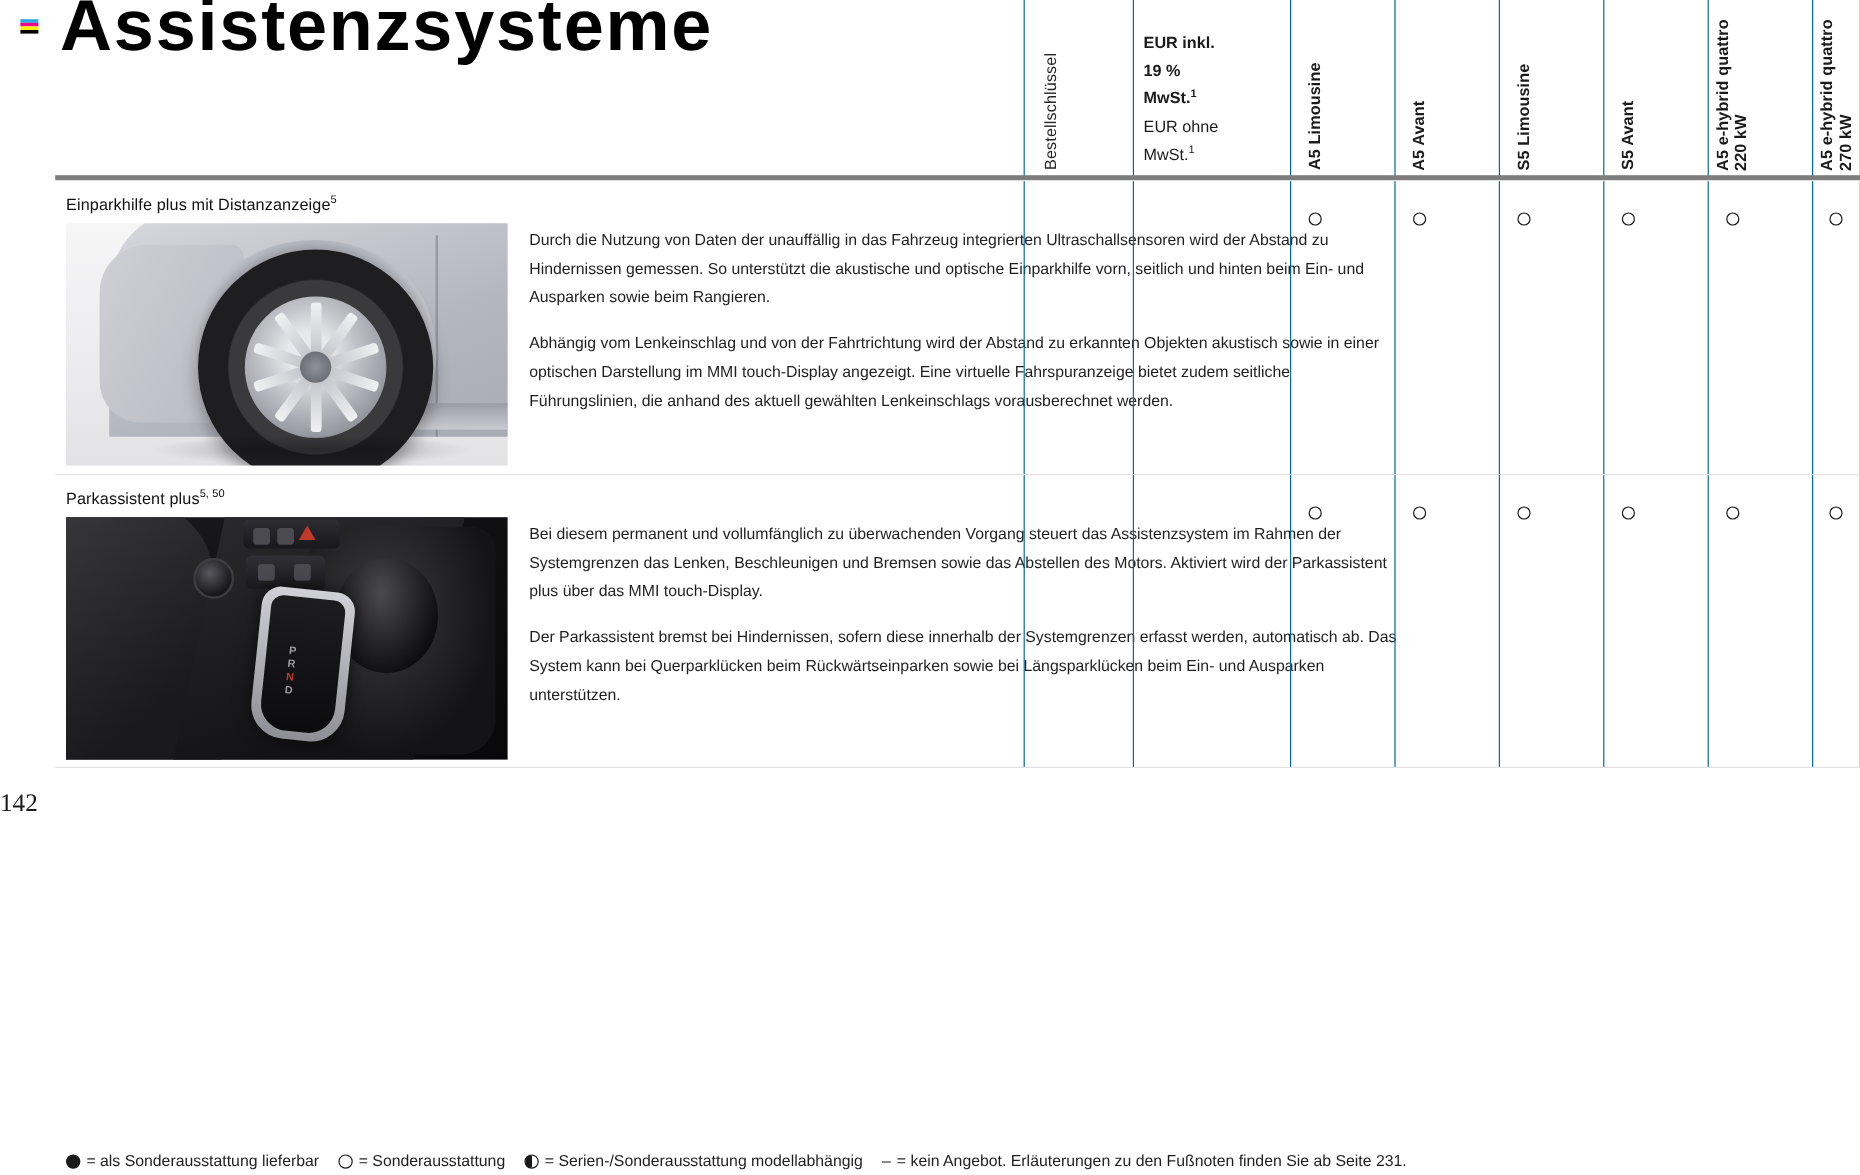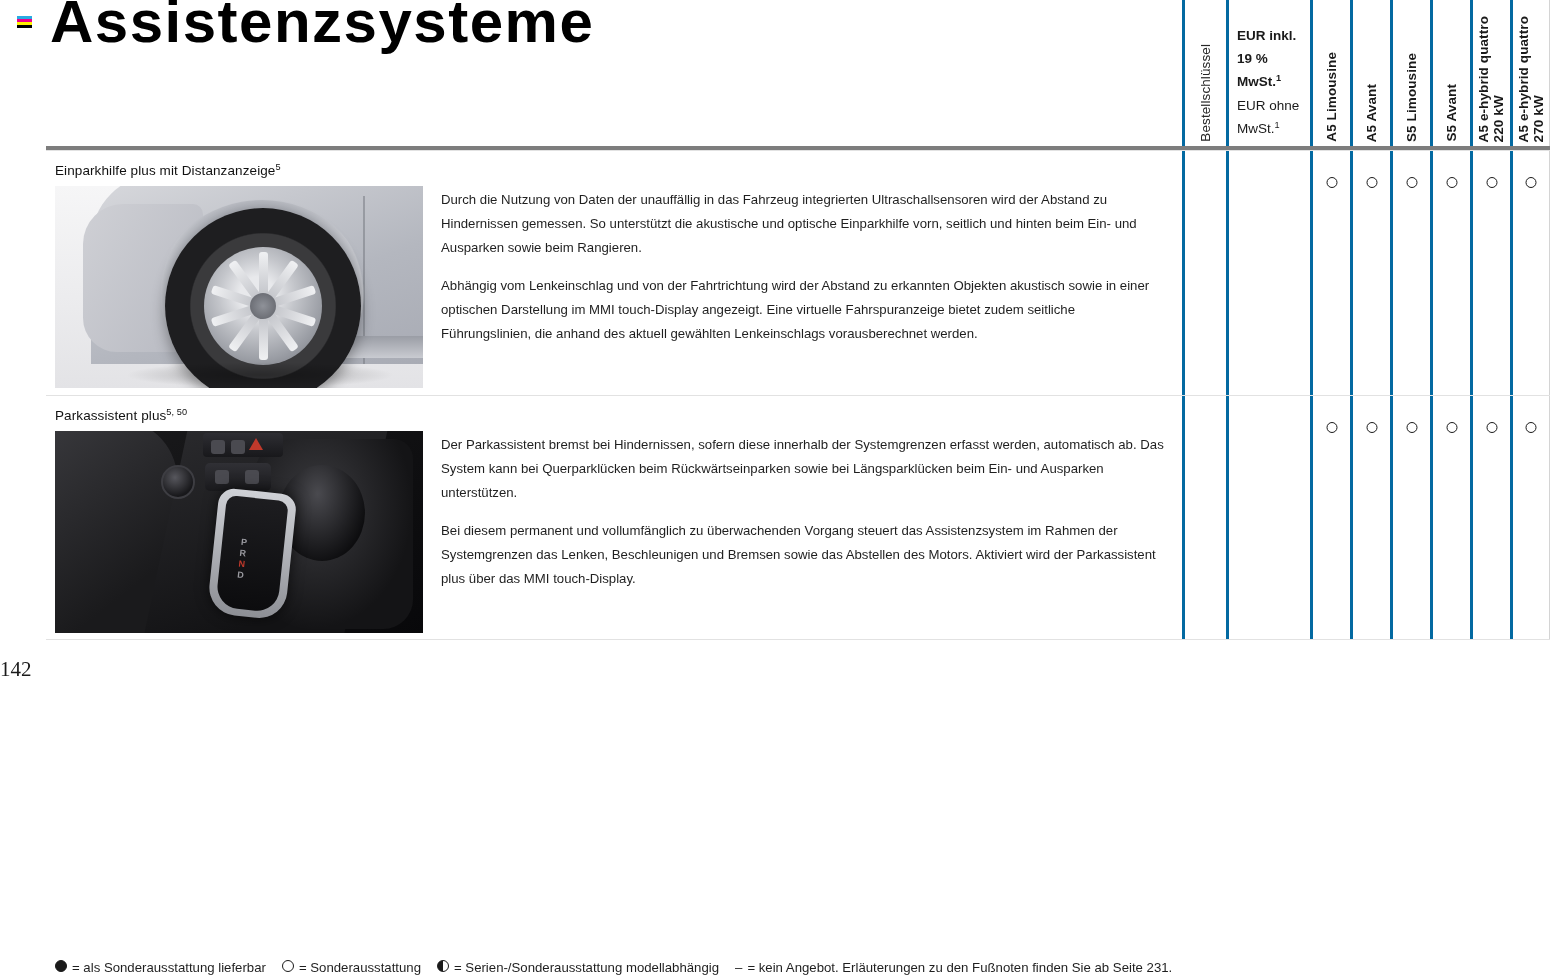--- a/index.html
+++ b/index.html
@@ -83,22 +83,23 @@
   .col-grid {
     position: absolute;
     right: 0;
     top: 0;
     height: 100%;
     display: flex;
   }
   .thead .col-grid { height: 150px; }
 
   .colcell {
-    border-left: 3px solid #0369a1;
+    border-left: 1px solid #0369a1;
     position: relative;
+    margin-left: 47px;
   }
   .colcell:last-child { border-right: 1px solid #d4d4d4; }
 
   .w-bestell { width: 44px; }
   .w-eur     { width: 84px; }
   .w-model   { width: 40px; }
   .vwrap {
     position: absolute;
     inset: 0;
     display: flex;
@@ -347,21 +348,21 @@
     border-radius: 50%;
     border: 1.5px solid #1a1a1a;
     margin-right: 5px;
     vertical-align: -1px;
     position: relative;
     flex: 0 0 auto;
   }
   .legend .sym.full { background: #1a1a1a; }
   .legend .sym.half { background: linear-gradient(90deg,#1a1a1a 50%, #ffffff 50%); }
   .legend .dash { margin-right: 5px; }
-  .legend .seg { margin-right: 16px; display: inline-flex; align-items: flex-start; }
+  .legend .seg { margin-right: 16px; display: inline-flex; align-items: center; }
   .legend .seg:last-child { margin-right: 0; }
 </style>
 </head>
 <body>
 
 <div class="page">
 
   <div class="reg-mark">
     <span style="background:#29abe2"></span>
     <span style="background:#ec008c"></span>
@@ -518,22 +519,22 @@
               <div class="pc-shift-inner"></div>
             </div>
             <div class="pc-letters">
               <b>P</b>
                 <b>R</b>
                 <b class="r">N</b>
                 <b>D</b>
             </div>
           </div>
           <div class="row-text">
+            <p>Bei diesem permanent und vollumfänglich zu überwachenden Vorgang steuert das Assistenzsystem im Rahmen der Systemgrenzen das Lenken, Beschleunigen und Bremsen sowie das Abstellen des Motors. Aktiviert wird der Parkassistent plus über das MMI touch-Display.</p>
             <p>Der Parkassistent bremst bei Hindernissen, sofern diese innerhalb der Systemgrenzen erfasst werden, automatisch ab. Das System kann bei Querparklücken beim Rückwärtseinparken sowie bei Längsparklücken beim Ein- und Ausparken unterstützen.</p>
-            <p>Bei diesem permanent und vollumfänglich zu überwachenden Vorgang steuert das Assistenzsystem im Rahmen der Systemgrenzen das Lenken, Beschleunigen und Bremsen sowie das Abstellen des Motors. Aktiviert wird der Parkassistent plus über das MMI touch-Display.</p>
           </div>
         </div>
       </div>
       <div class="col-grid">
         <div class="colcell w-bestell"></div>
         <div class="colcell w-eur"></div>
         <div class="colcell w-model">
             <span class="mark"></span>
           </div>
         <div class="colcell w-model">

